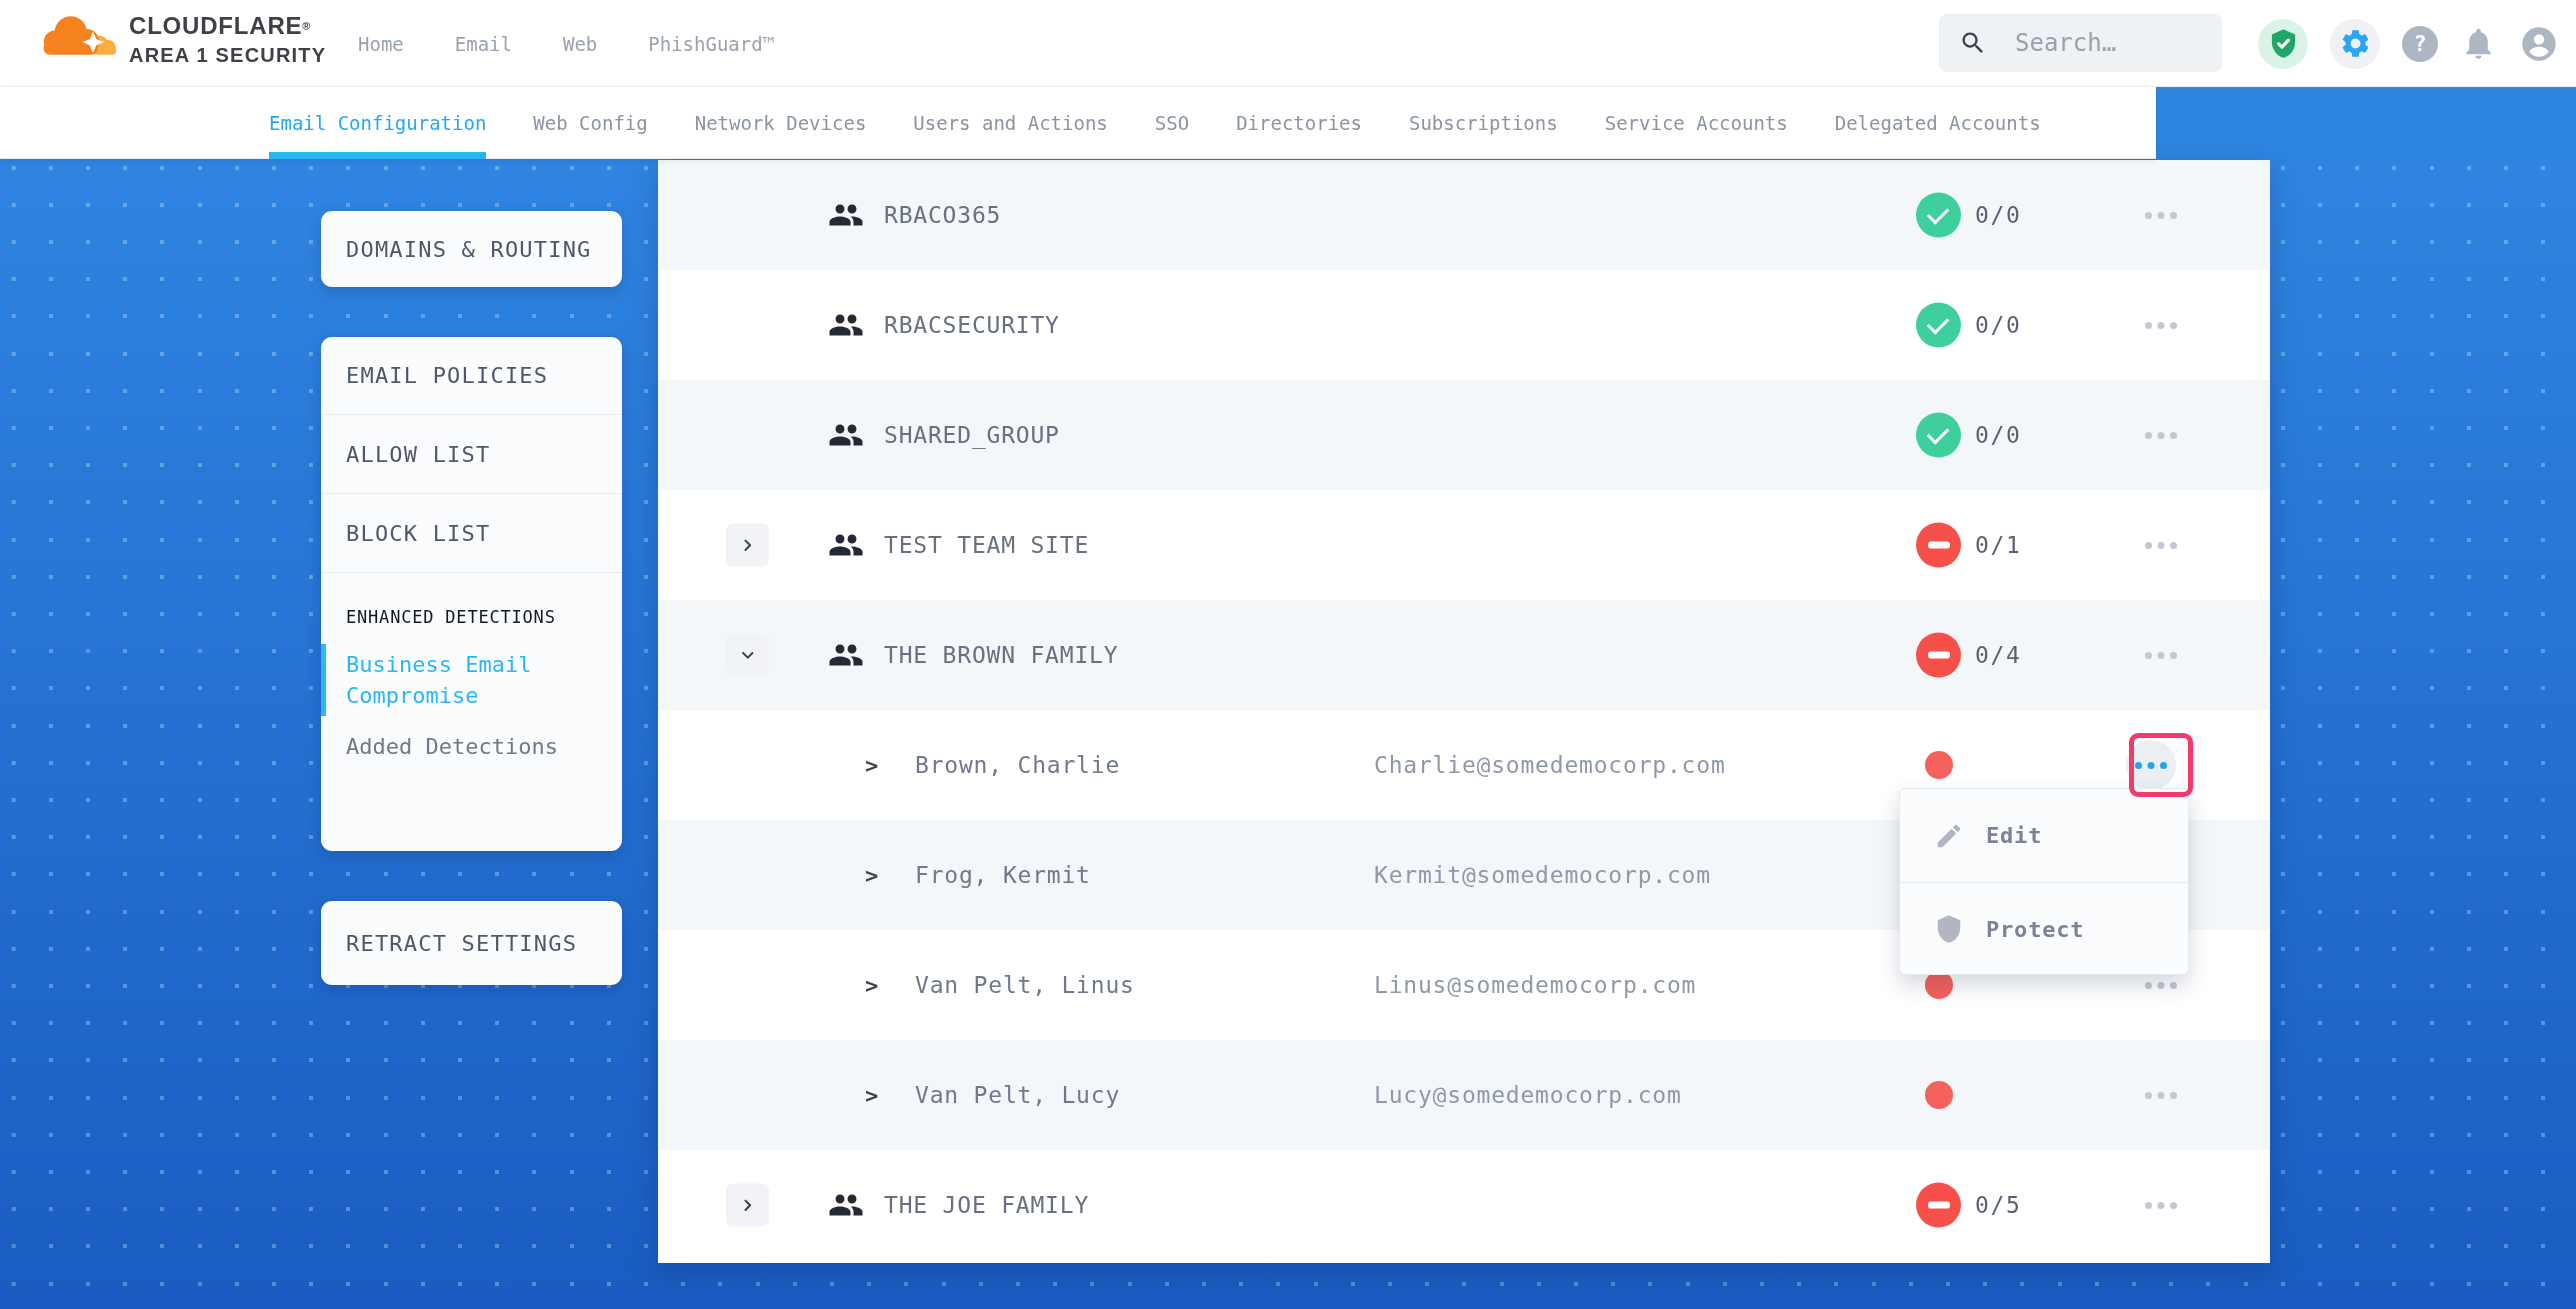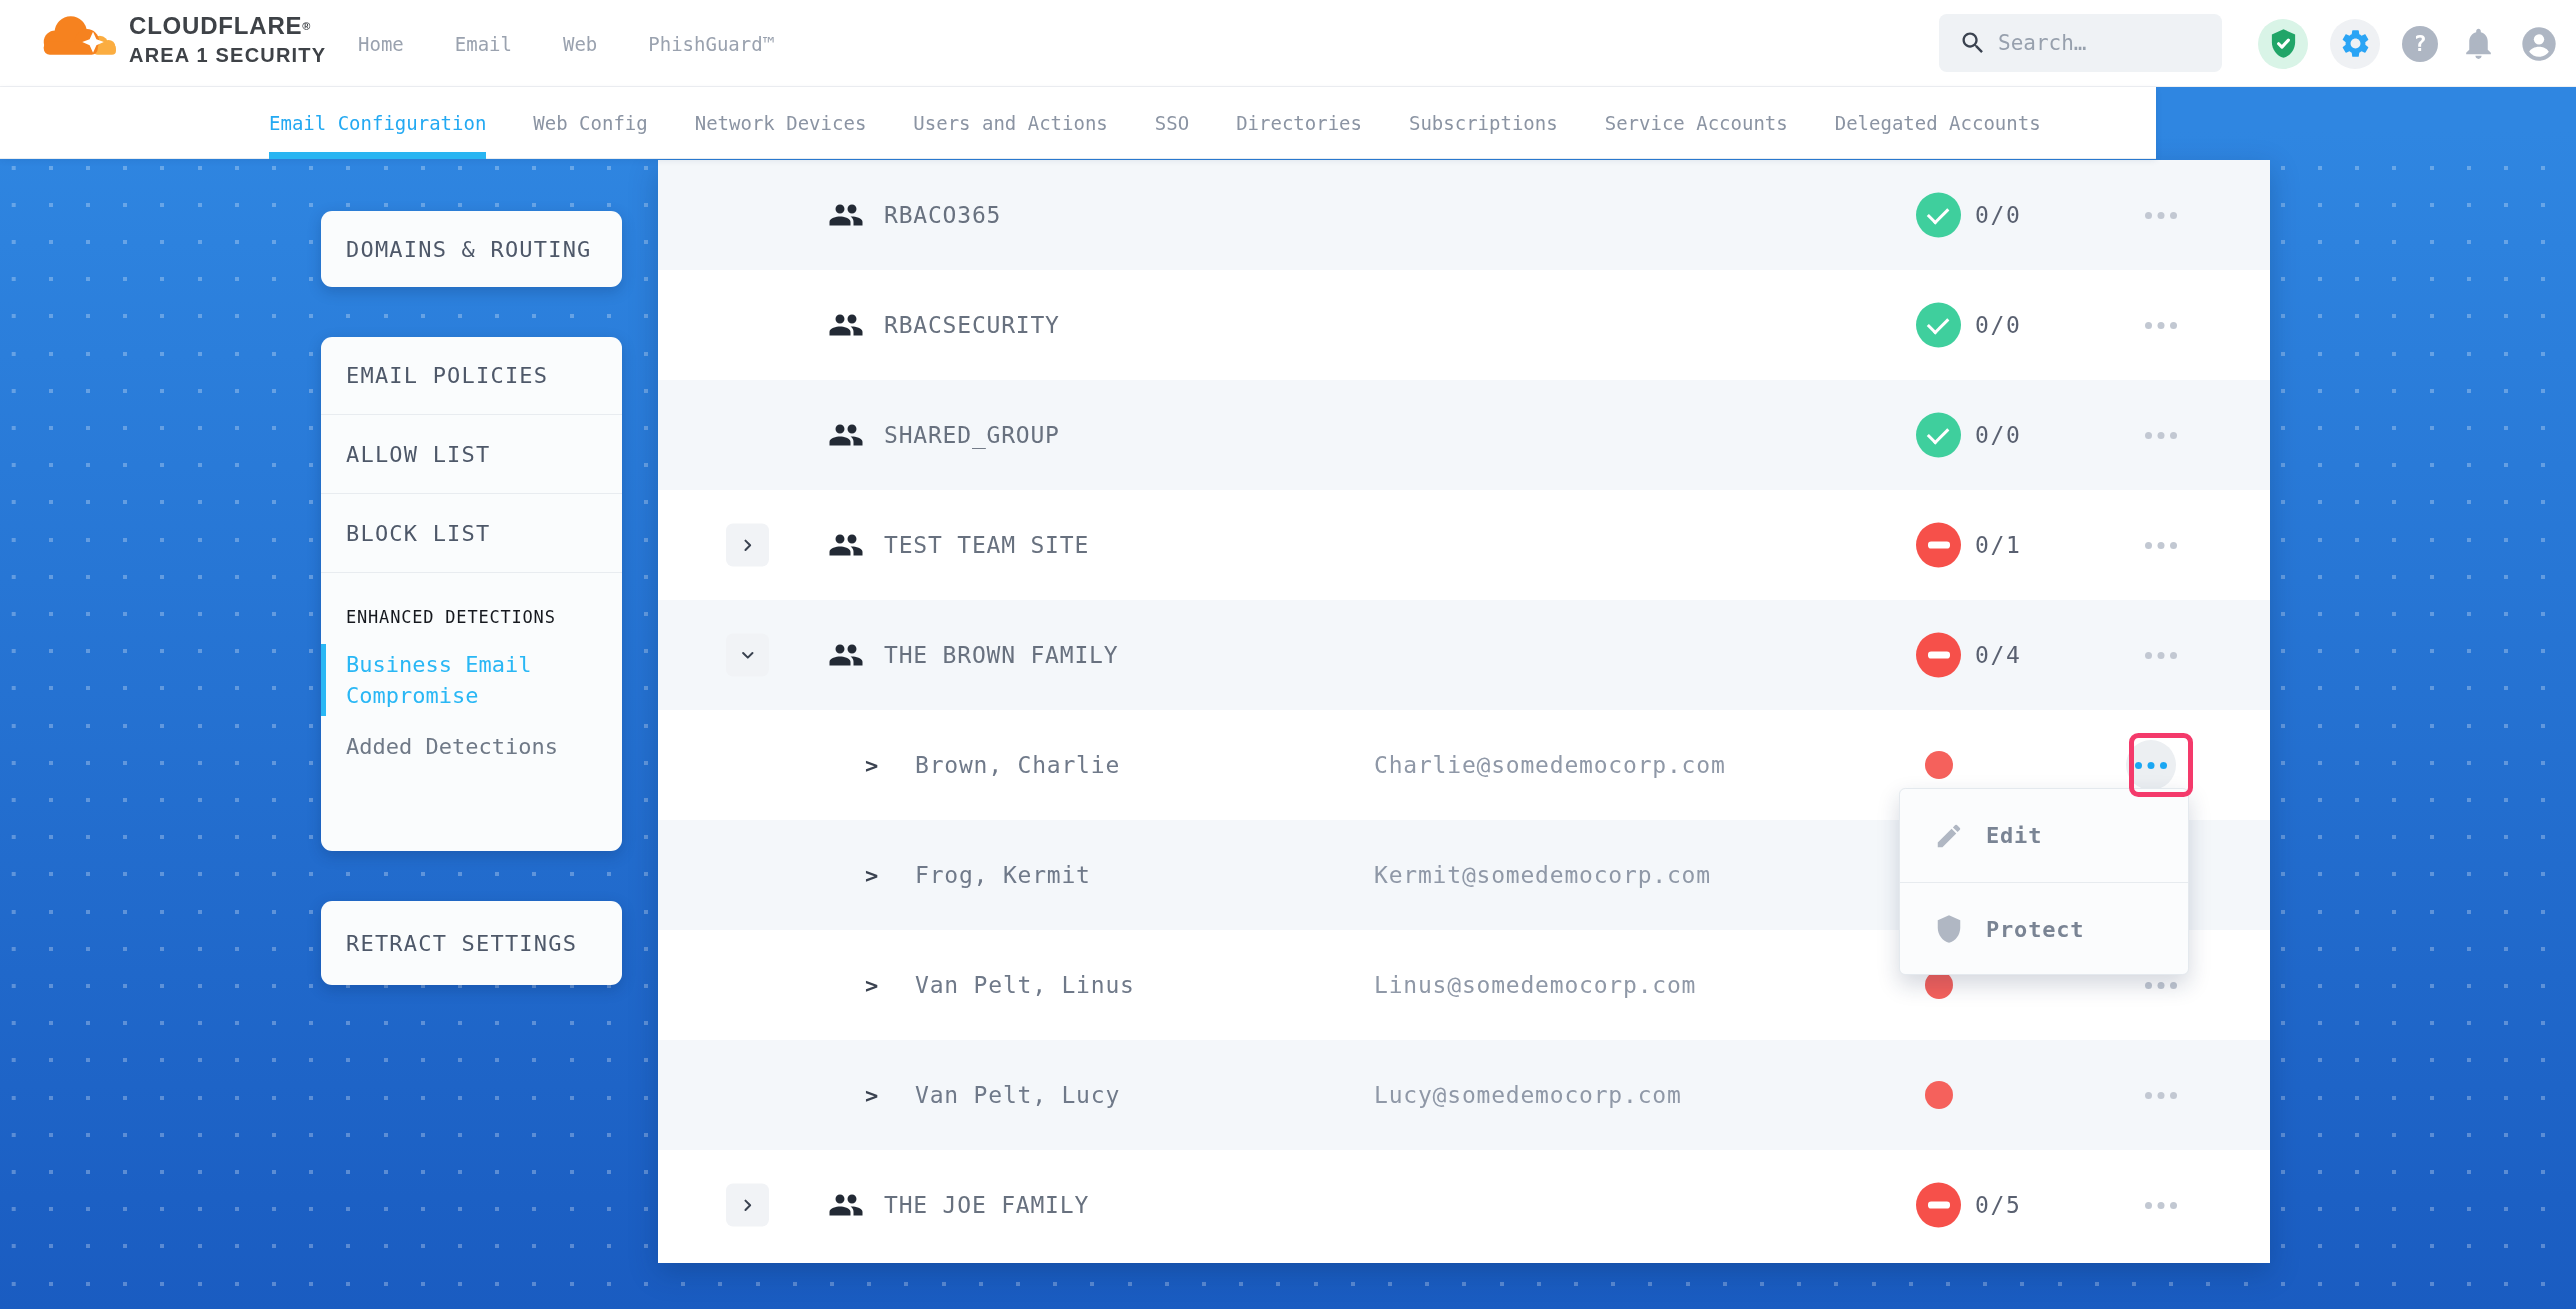--- a/index.html
+++ b/index.html
@@ -19,21 +19,21 @@
   .logo-text { margin-left:11px; font-family:"Liberation Sans",sans-serif; color:#3E4247; }
   .logo-name { font-size:24px; font-weight:bold; letter-spacing:0.8px; line-height:36px; }
   .logo-reg { font-size:11px; vertical-align:top; }
   .logo-sub { font-size:20px; font-weight:bold; letter-spacing:1.2px; line-height:23px; }
   .topnav { position:absolute; left:358px; top:0; height:87px; display:flex; gap:51px; align-items:center; }
   .topnav-item { font-size:19px; color:#9AA2AF; cursor:pointer; white-space:nowrap; }
   .search { position:absolute; left:1939px; top:14px; width:283px; height:58px; background:#EFF2F5;
             border-radius:7.8px; display:flex; align-items:center; padding-left:20px; }
   .search svg { width:28px; height:28px; flex:none; }
   .search input { border:none; outline:none; background:transparent; font-family:inherit;
-                  font-size:21px; color:#636D7B; margin-left:11px; width:195px; }
+                  font-size:24px; color:#636D7B; margin-left:28px; width:195px; }
   .search input::placeholder { color:#97A0AD; }
   .hicons { position:absolute; right:17px; top:0; height:87px; display:flex; align-items:center; gap:22px; }
   .icircle { width:50px; height:50px; border-radius:50%; display:flex; align-items:center; justify-content:center; }
   .ic-shield { background:#D9F4E7; }
   .ic-gear { background:#EFF1F4; }
   .help-circle { width:36px; height:36px; border-radius:50%; background:#AEB6C3; color:#fff;
                  display:flex; align-items:center; justify-content:center; font-size:22px; font-weight:bold; }
 
   
   .subnav { position:absolute; left:0; top:87px; width:2156px; height:72px; background:#fff; z-index:5;

